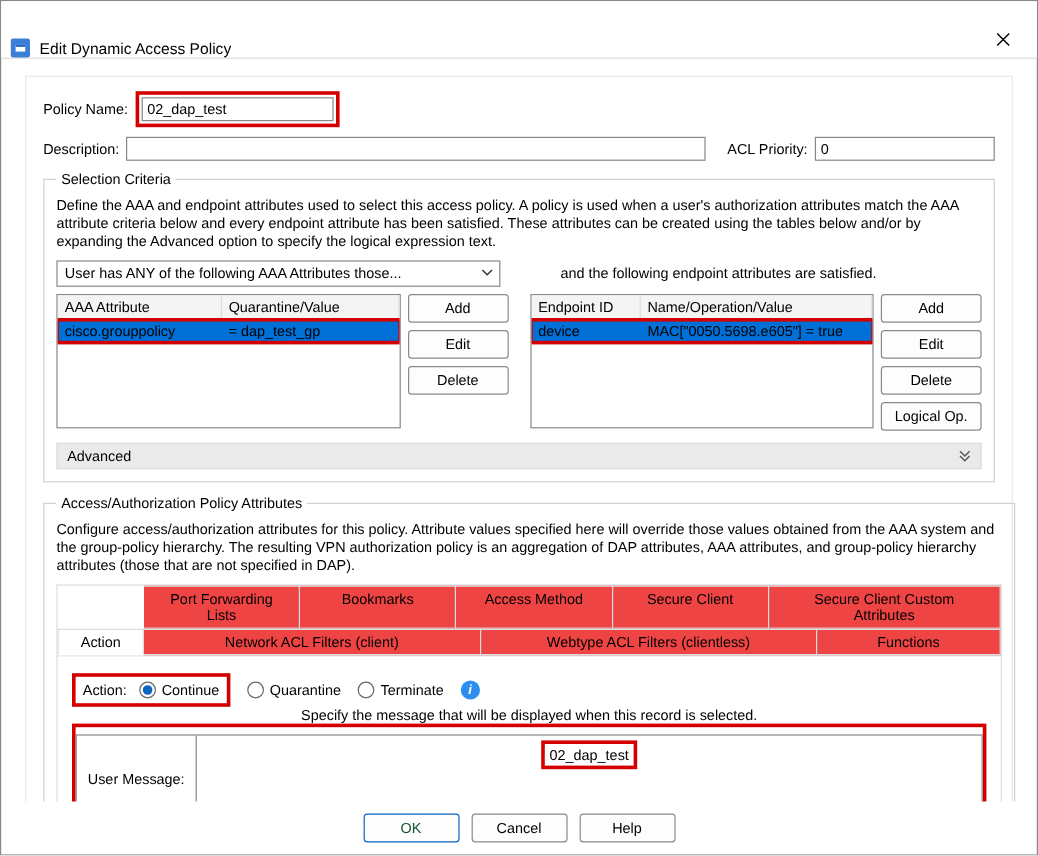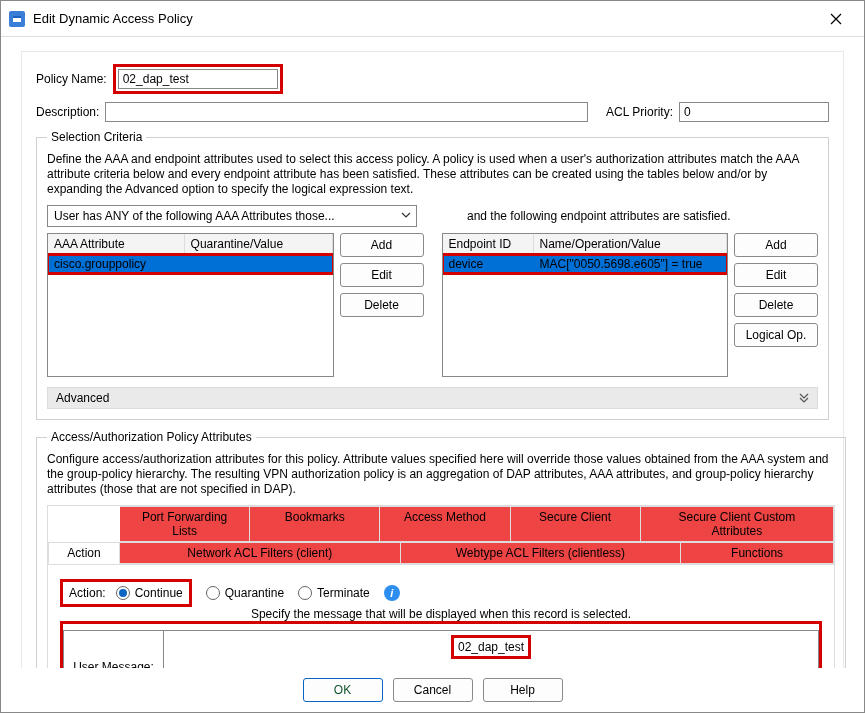--- a/index.html
+++ b/index.html
@@ -12,23 +12,23 @@
   }
   .window {
     width: 865px;
     height: 713px;
     border: 1px solid #888;
     display: flex;
     flex-direction: column;
     box-shadow: 0 2px 8px rgba(0,0,0,0.2);
   }
   .titlebar {
-    height: 36px;
+    height: 48px;
     display: flex;
-    align-items: center;
+    align-items: flex-end;
     padding: 0 8px;
     border-bottom: 1px solid #ddd;
     background: #fff;
   }
   .titlebar .ticon {
     width: 16px; height: 16px;
     background: #3a7ed8;
     margin-right: 8px;
     border-radius: 2px;
     display:flex; align-items:center; justify-content:center;
@@ -82,21 +82,21 @@
     position:absolute; right:4px; top:3px;
   }
   .two-col {
     display: flex;
     gap: 18px;
     margin-top: 6px;
   }
   .col { flex:1; display:flex; gap:6px; }
   .tablewrap {
     border: 1px solid #888;
-    height: 144px;
+    height: 112px;
     flex:1;
     background:#fff;
     overflow:hidden;
   }
   .thead {
     display:flex;
     background: #f4f4f4;
     border-bottom: 1px solid #cfcfcf;
     font-size: 12px;
   }
@@ -257,20 +257,21 @@
 
         <div class="two-col">
           <div class="col">
             <div class="tablewrap left-tbl">
               <div class="thead">
                 <div class="th">AAA Attribute</div>
                 <div class="th">Quarantine/Value</div>
               </div>
               <div class="trow hl-red-pad" style="outline-offset:-1px">
                 <div class="td">cisco.grouppolicy</div>
+                <div class="td">=   dap_test_gp</div>
               </div>
             </div>
             <div class="btncol">
               <button class="btn">Add</button>
               <button class="btn">Edit</button>
               <button class="btn">Delete</button>
             </div>
           </div>
 
           <div class="col">

